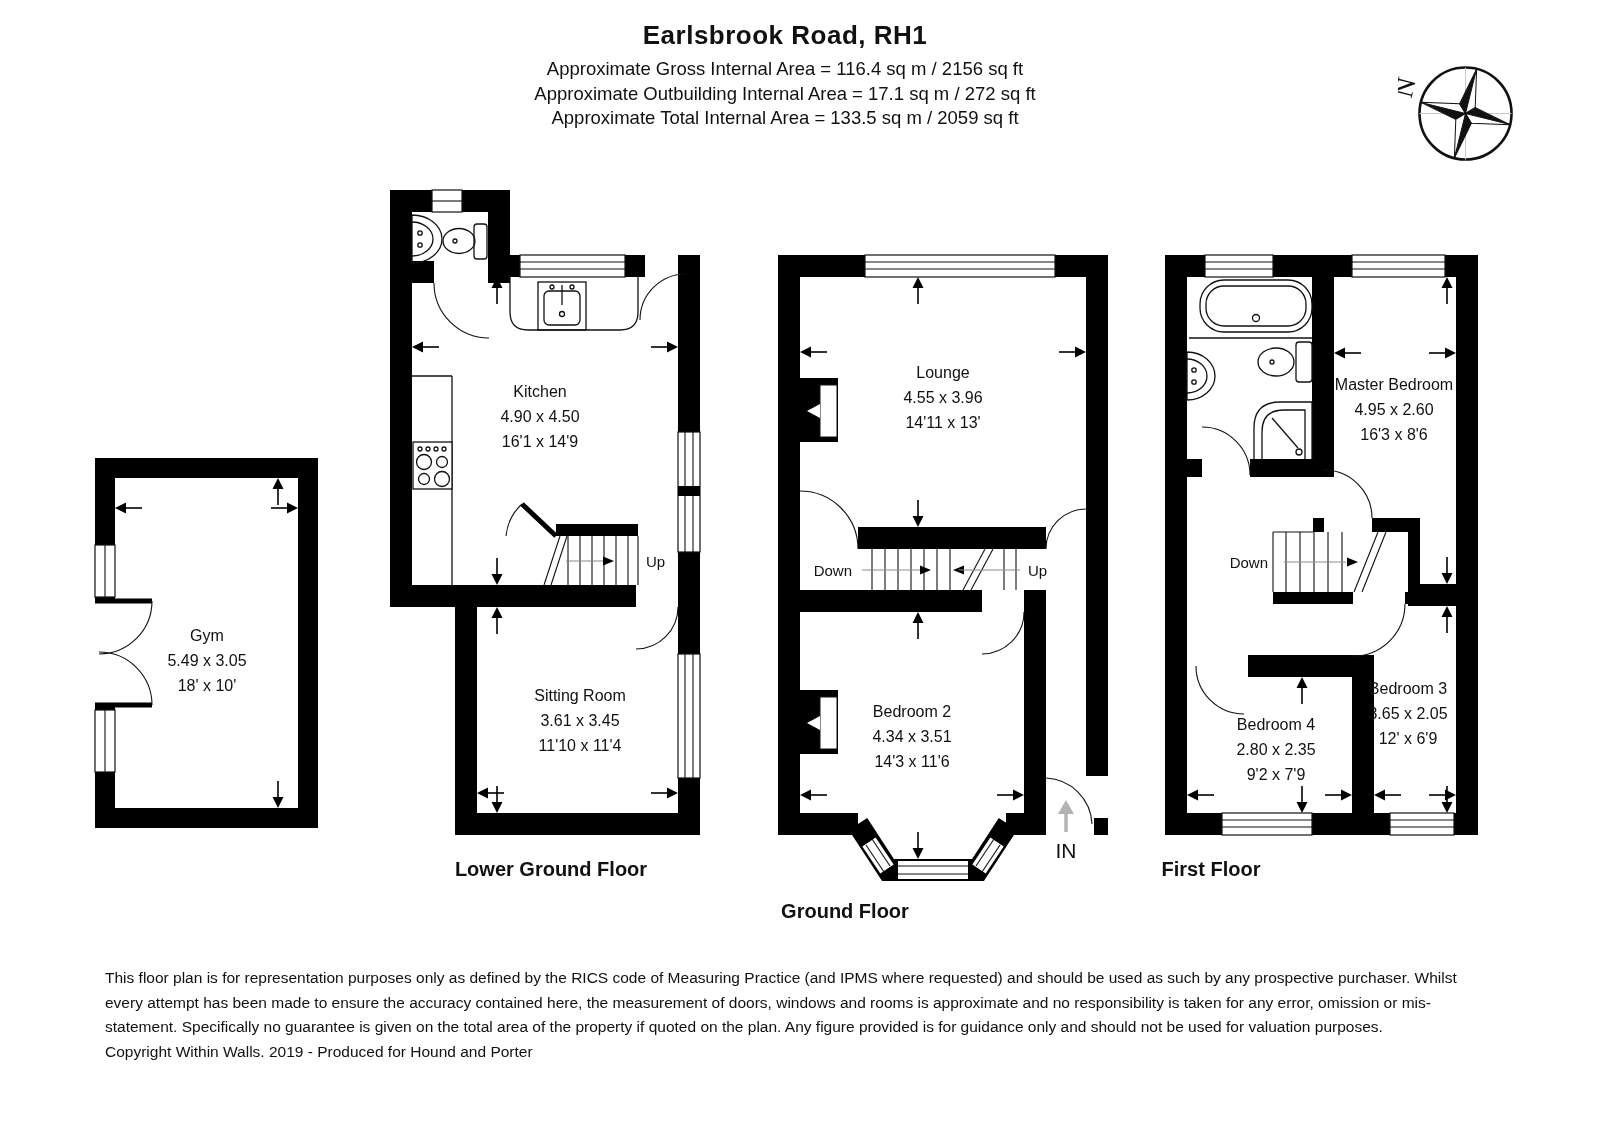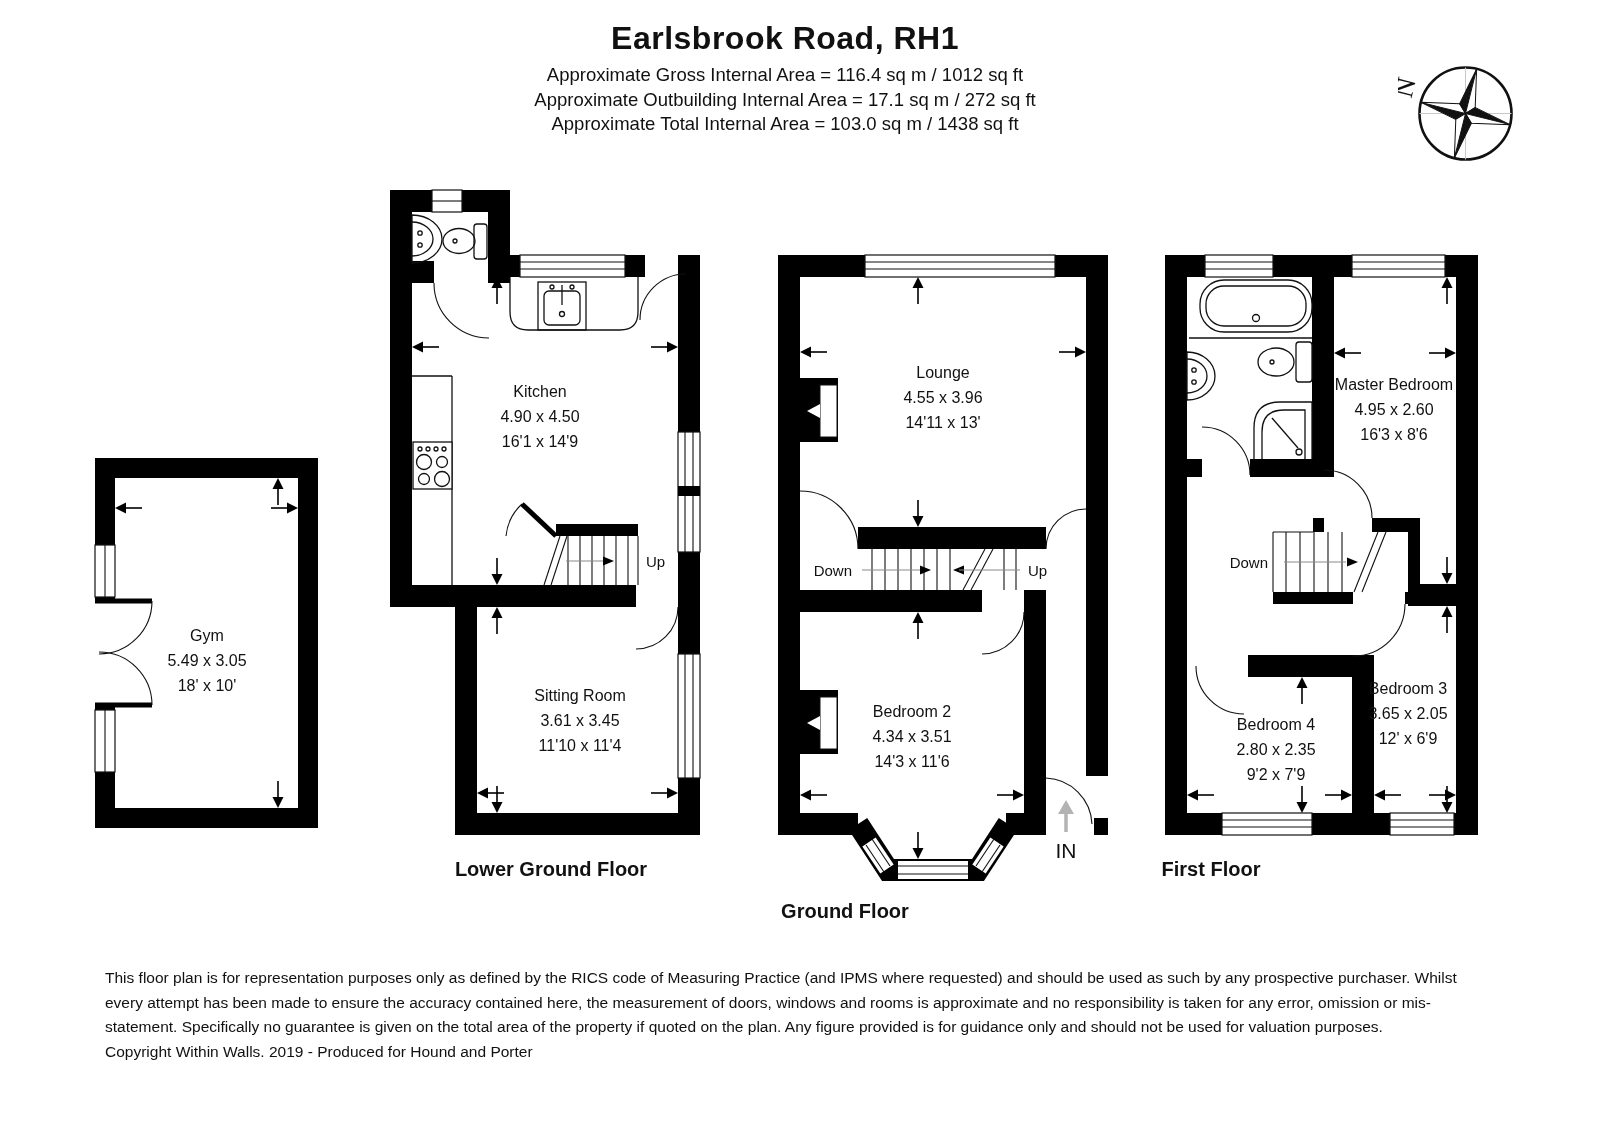--- a/index.html
+++ b/index.html
@@ -1,19 +1,19 @@
 <!DOCTYPE html>
 <html><head>
 <meta charset="utf-8">
 <style>
   html,body{margin:0;padding:0;background:#fff;}
   .page{position:relative;width:1600px;height:1130px;background:#fff;overflow:hidden;
         font-family:"Liberation Sans", sans-serif;color:#111;}
   .header{position:absolute;top:20px;left:0;width:1570px;text-align:center;}
-  .header h1{font-size:32px;font-weight:bold;margin:0 0 6px 0;letter-spacing:0.5px;}
+  .header h1{font-size:26px;font-weight:bold;margin:0 0 6px 0;letter-spacing:0.5px;}
   .header p{font-size:18.5px;margin:0;line-height:24.5px;}
   .plan-svg{position:absolute;left:0;top:0;}
   .compass{position:absolute;left:1398px;top:46px;}
   .footer{position:absolute;top:966px;left:105px;width:1370px;text-align:left;}
   .footer .disclaimer{font-size:15.5px;line-height:24.5px;}
   .footer .copyright{font-size:15.5px;line-height:24px;margin-top:0;}
   text{font-family:"Liberation Sans", sans-serif;fill:#111;}
   .room-name,.room-dim{font-size:16px;}
   .floor-label{font-size:20px;font-weight:bold;}
   .stair-label{font-size:15px;}
@@ -26,23 +26,23 @@
   .winframe{fill:#fff;stroke:#111;stroke-width:1.2;}
   .leaf{stroke:#000;stroke-width:5;}
 </style>
 </head>
 <body>
 
 <div class="page">
 
   <div class="header">
     <h1>Earlsbrook Road, RH1</h1>
-    <p>Approximate Gross Internal Area = 116.4 sq m / 1012 sq ft</p>
+    <p>Approximate Gross Internal Area = 116.4 sq m / 2156 sq ft</p>
     <p>Approximate Outbuilding Internal Area = 17.1 sq m / 272 sq ft</p>
-    <p>Approximate Total Internal Area = 103.0 sq m / 1438 sq ft</p>
+    <p>Approximate Total Internal Area = 133.5 sq m / 2059 sq ft</p>
   </div>
 
   <svg class="compass" width="135" height="135" viewBox="-67.5 -67.5 135 135">
     <circle cx="0" cy="0" r="46" fill="none" stroke="#111" stroke-width="2.6"></circle>
     <line x1="-46" y1="0" x2="46" y2="0" stroke="#c8c8c8" stroke-width="1"></line>
     <line x1="0" y1="-46" x2="0" y2="46" stroke="#c8c8c8" stroke-width="1"></line>
     <g transform="rotate(-76)">
       <polygon points="0,-46 0,0 -8,-8" fill="#111" stroke="#111" stroke-width="1"></polygon>
       <polygon points="0,-46 0,0 8,-8" fill="#fff" stroke="#111" stroke-width="1"></polygon>
       <polygon points="46,0 0,0 8,-8" fill="#111" stroke="#111" stroke-width="1"></polygon>

